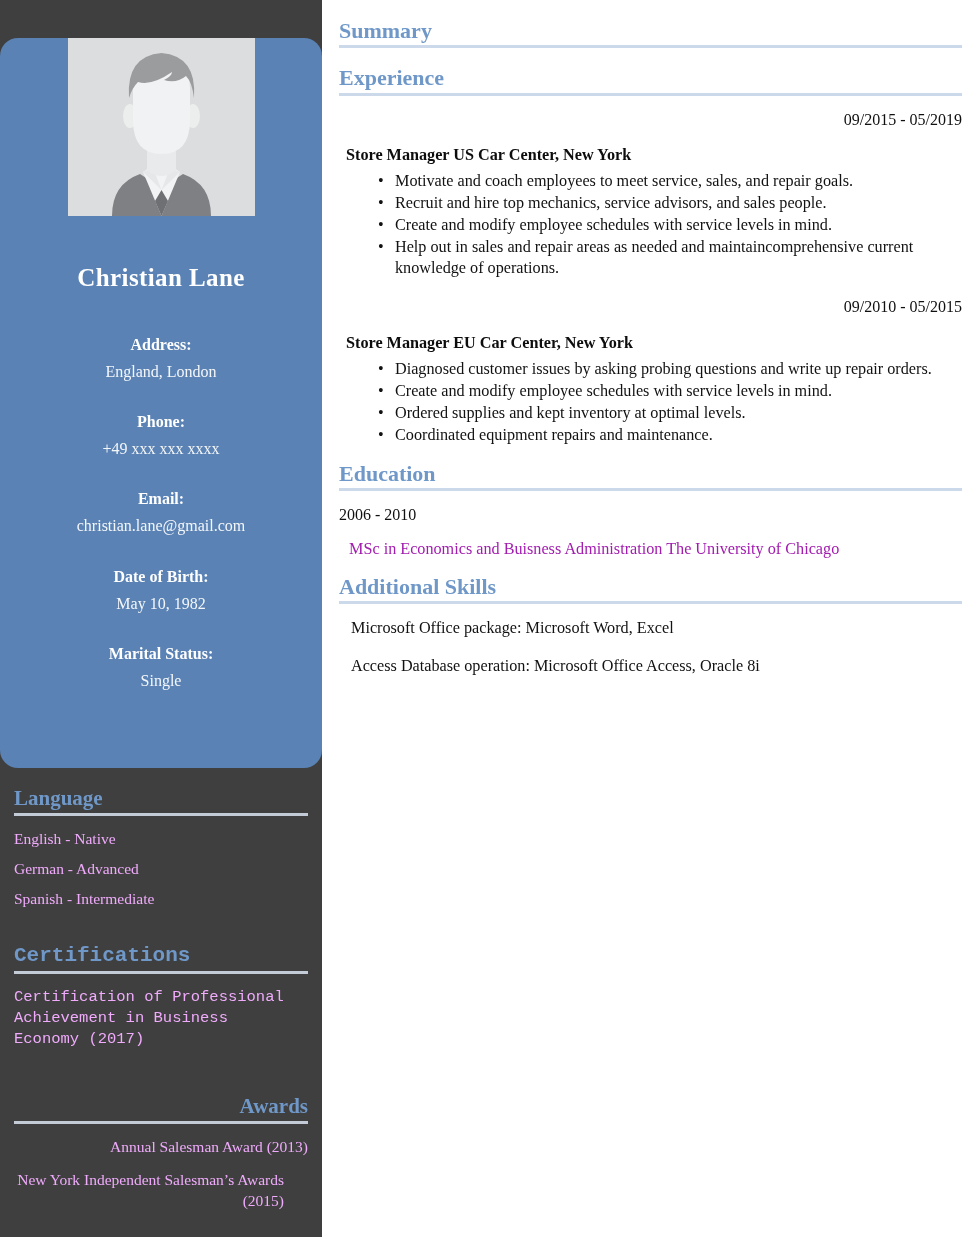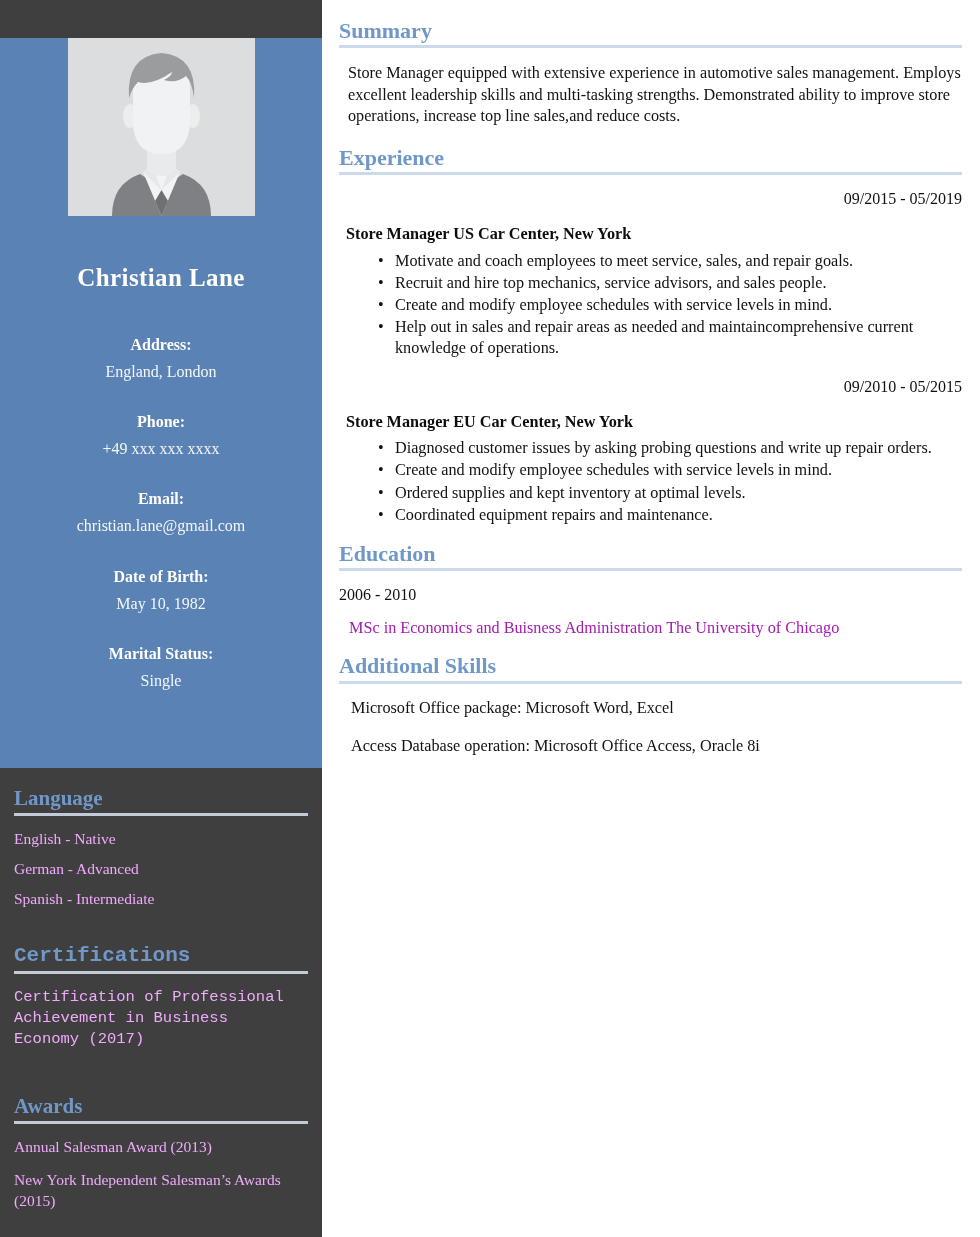--- a/index.html
+++ b/index.html
@@ -31,20 +31,21 @@
     height: 1237px;
     background: #3f3f3f;
   }
   .sidebar-top {
     background: #5a82b4;
     height: 730px;
     width: 322px;
     box-sizing: border-box;
     padding: 0;
     text-align: center;
+    border-radius: 18px;
   }
 
   .avatar-frame {
     width: 187px;
     height: 178px;
     margin: 38px auto 0 auto;
     background: #dcdddf;
     position: relative;
     overflow: hidden;
   }
@@ -264,36 +265,35 @@
         <div class="dark-item">German - Advanced</div>
         <div class="dark-item">Spanish - Intermediate</div>
       </div>
 
       <div class="dark-section" style="margin-top:34px;font-family:Liberation Mono, monospace;">
         <div class="dark-heading">Certifications</div>
         <div class="dark-rule"></div>
         <div class="dark-item" style="width:276px;">Certification of Professional Achievement in Business Economy (2017)</div>
       </div>
 
-      <div class="dark-section" style="margin-top:44px;">
+      <div class="dark-section" style="margin-top:44px;text-align:right;">
         <div class="dark-heading">Awards</div>
         <div class="dark-rule"></div>
         <div class="dark-item" style="margin-bottom:12px;">Annual Salesman Award (2013)</div>
         <div class="dark-item" style="width:270px;">New York Independent Salesman’s Awards (2015)</div>
       </div>
 
     </div>
   </div>
 
   <div class="main">
 
     <div>
       <div class="main-heading">Summary</div>
       <div class="main-rule"></div>
-      <div class="summary-text">Store Manager equipped with extensive experience in automotive sales management. Employs excellent leadership skills and multi-tasking strengths. Demonstrated ability to improve store operations, increase top line sales,and reduce costs.</div>
     </div>
 
     <div class="section-gap">
       <div class="main-heading">Experience</div>
       <div class="main-rule"></div>
 
       <div class="job">
         <div class="job-date">09/2015 - 05/2019</div>
         <div class="job-title">Store Manager US Car Center, New York</div>
         <ul class="bullets">

